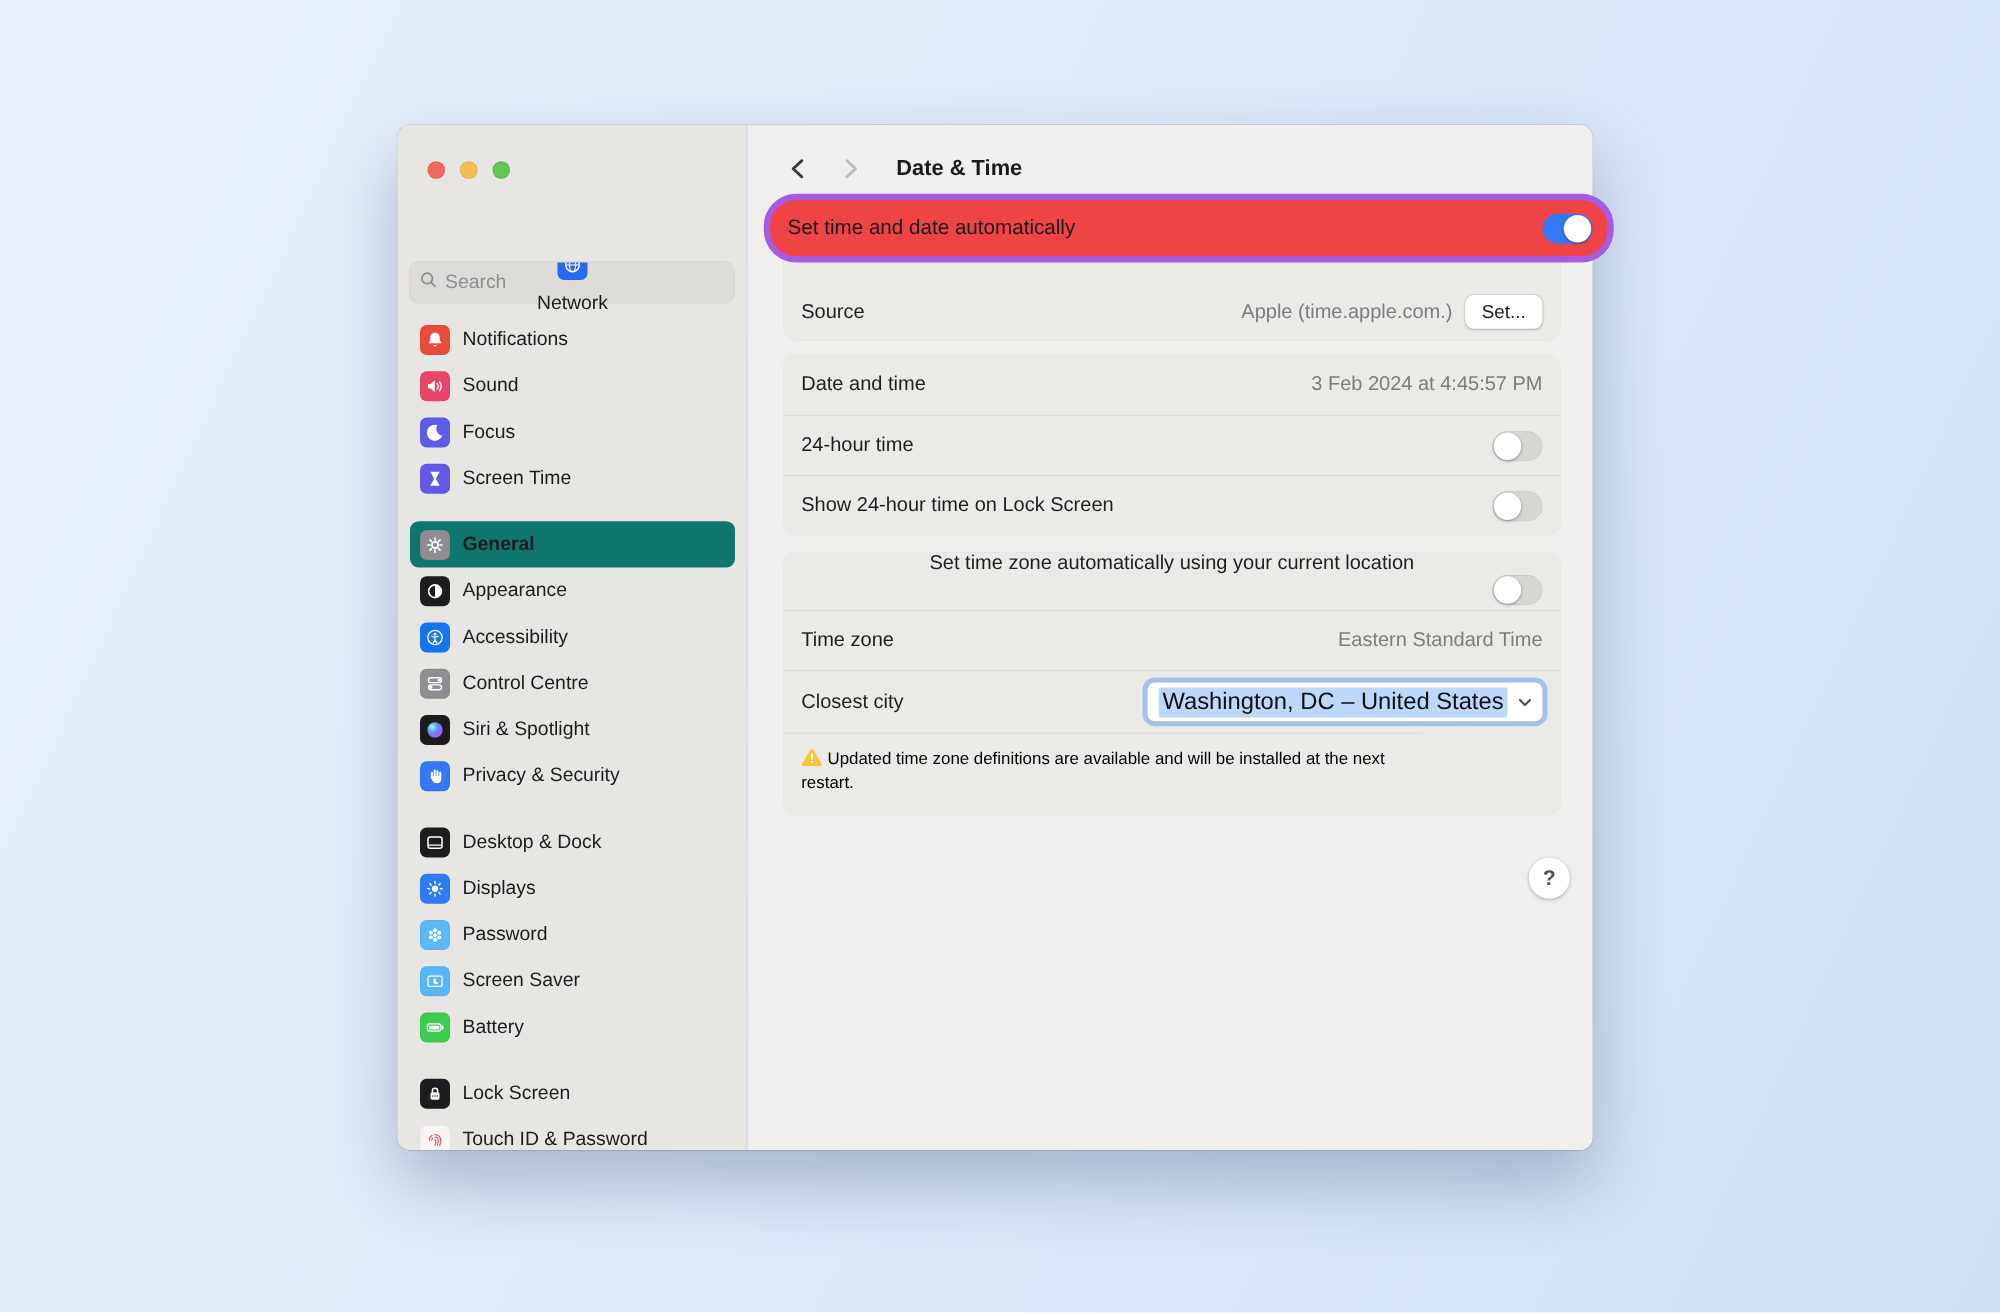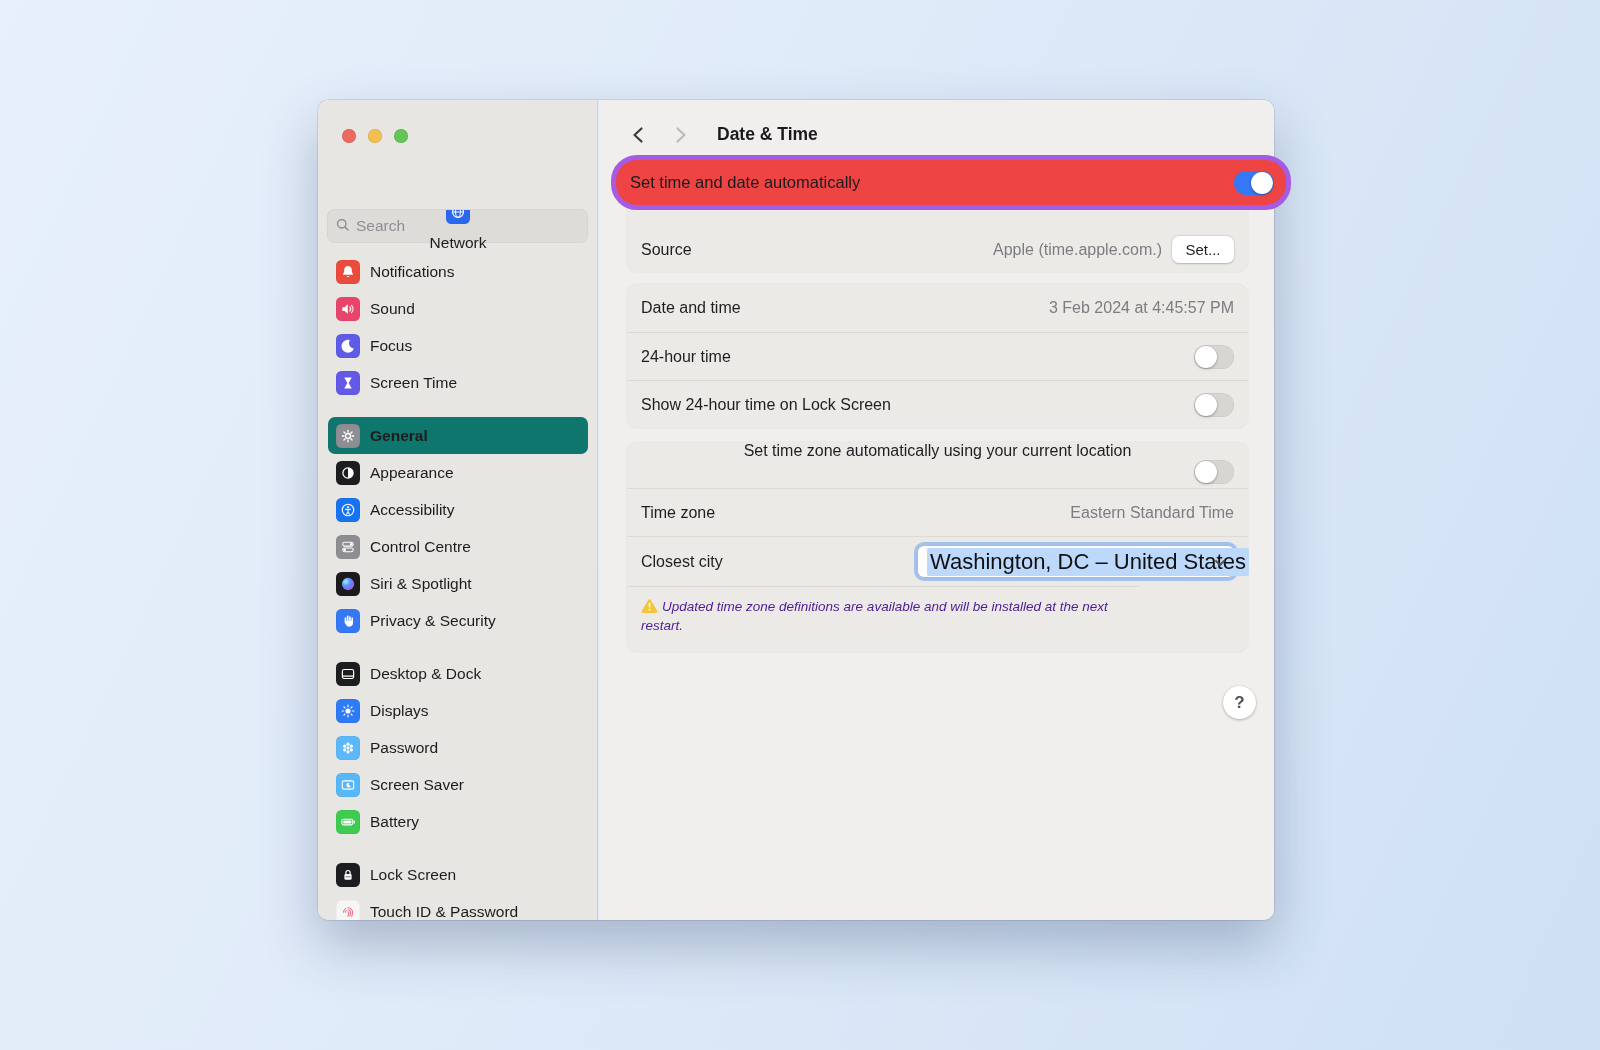--- a/index.html
+++ b/index.html
@@ -75,26 +75,26 @@
   .toggle .knob { position:absolute; top:1px; width:22px; height:22px; border-radius:50%;
                   background:#fff; box-shadow:0 1px 2.5px rgba(0,0,0,.3), 0 0 0 .5px rgba(0,0,0,.06); }
   .toggle.on { background:var(--accent,#3478f6); } .toggle.on .knob { right:1px; }
   .toggle.off { background:#d8d6d3; box-shadow:inset 0 0 0 .5px rgba(0,0,0,.08); }
   .toggle.off .knob { left:1px; }
 
   
   .dropdown { margin-left:auto; width:316px; height:31px; background:#fff; border-radius:6px;
               display:flex; align-items:center; padding:0 26px 0 9px; position:relative; cursor:default;
               box-shadow:0 0 0 .5px #b5b3b1, 0 0 0 4px rgba(84,148,240,.48); }
-  .ddtext { font-size:22px; color:#101012; background:var(--selection,#bcd8fb);
+  .ddtext { font-size:19px; color:#101012; background:var(--selection,#bcd8fb);
             padding:1px 3px; border-radius:2px; white-space:nowrap; }
   .ddchev { position:absolute; right:7px; top:9px; }
 
   
-  .warn { padding:10px 14px 0 14px; width:512px; font-size:13.5px; line-height:19px; color:#4c1d95;font-style:italic; }
+  .warn { padding:10px 14px 0 14px; width:512px; font-size:13.5px; line-height:19px; color:#000000; }
   .warn svg { display:inline; vertical-align:-2px; margin-right:4px; }
 
   
   .help { position:absolute; left:624px; top:586px; width:33px; height:33px; border-radius:50%;
           background:#ffffff; border:none; font-size:17px; font-weight:700; color:#515155;
           font-family:inherit; cursor:default;
           box-shadow:0 1px 3px rgba(0,0,0,.25), 0 0 0 .5px rgba(0,0,0,.06); }
 </style>
 </head>
 <body>

